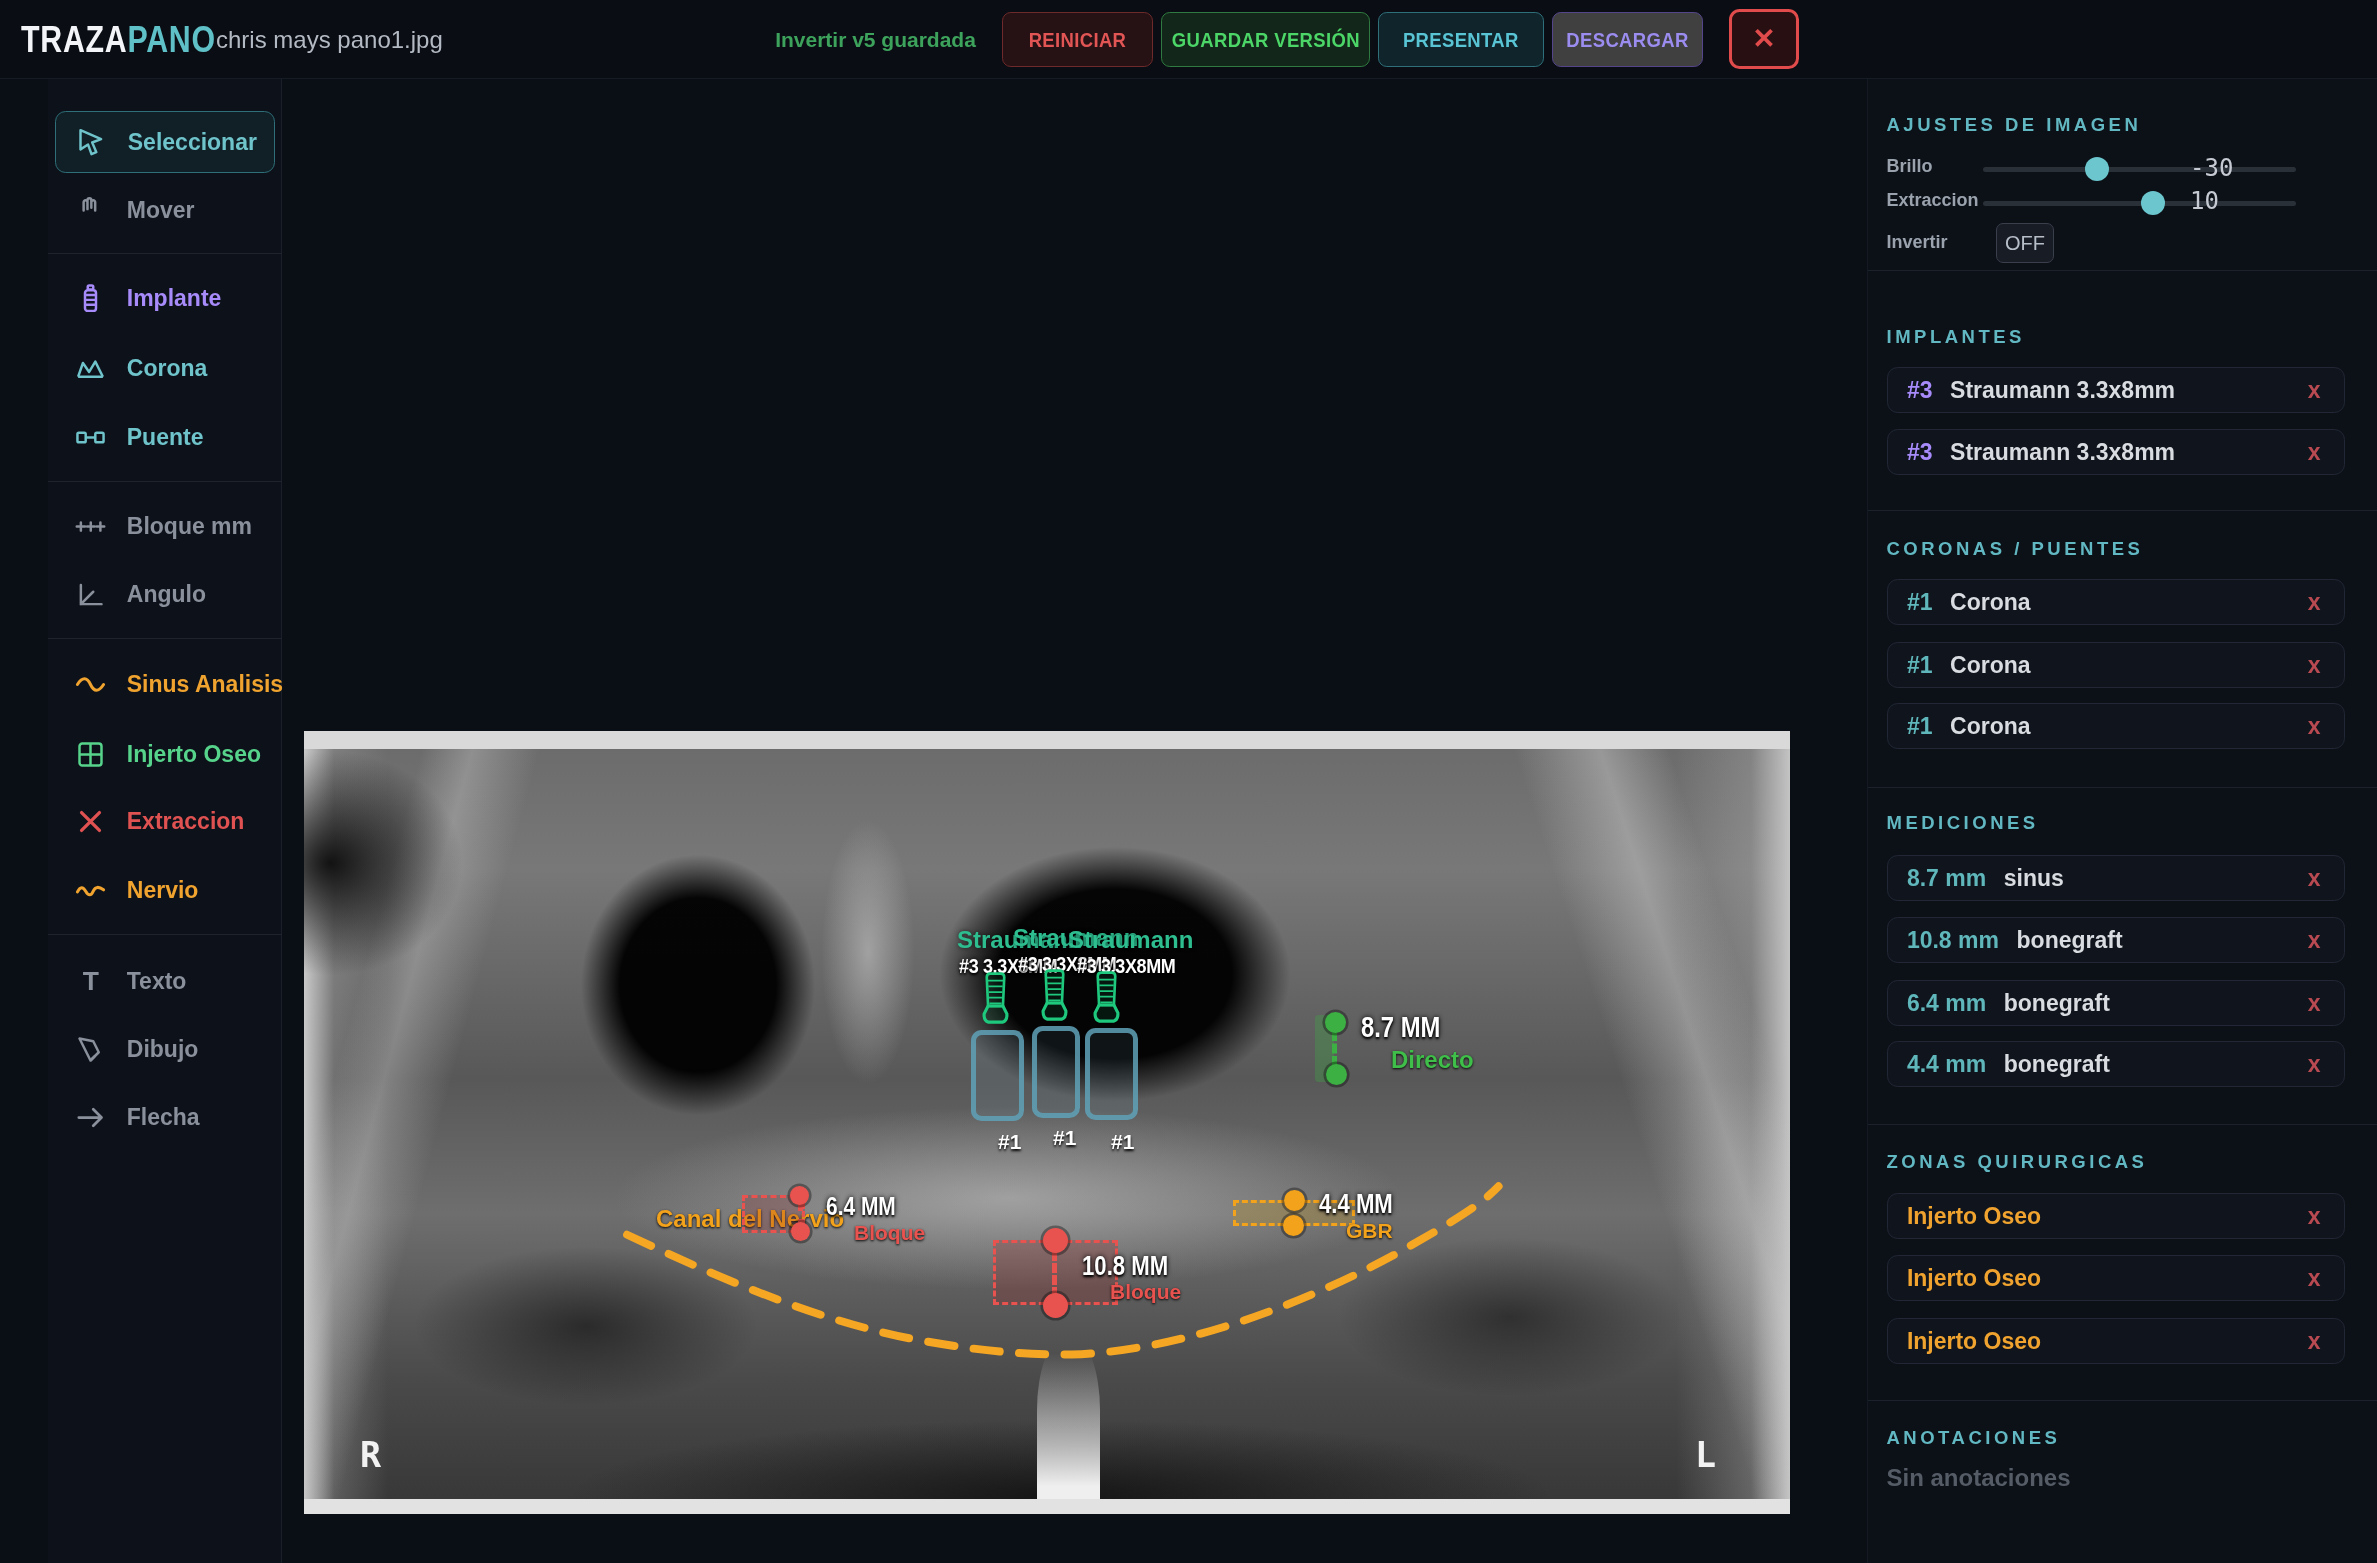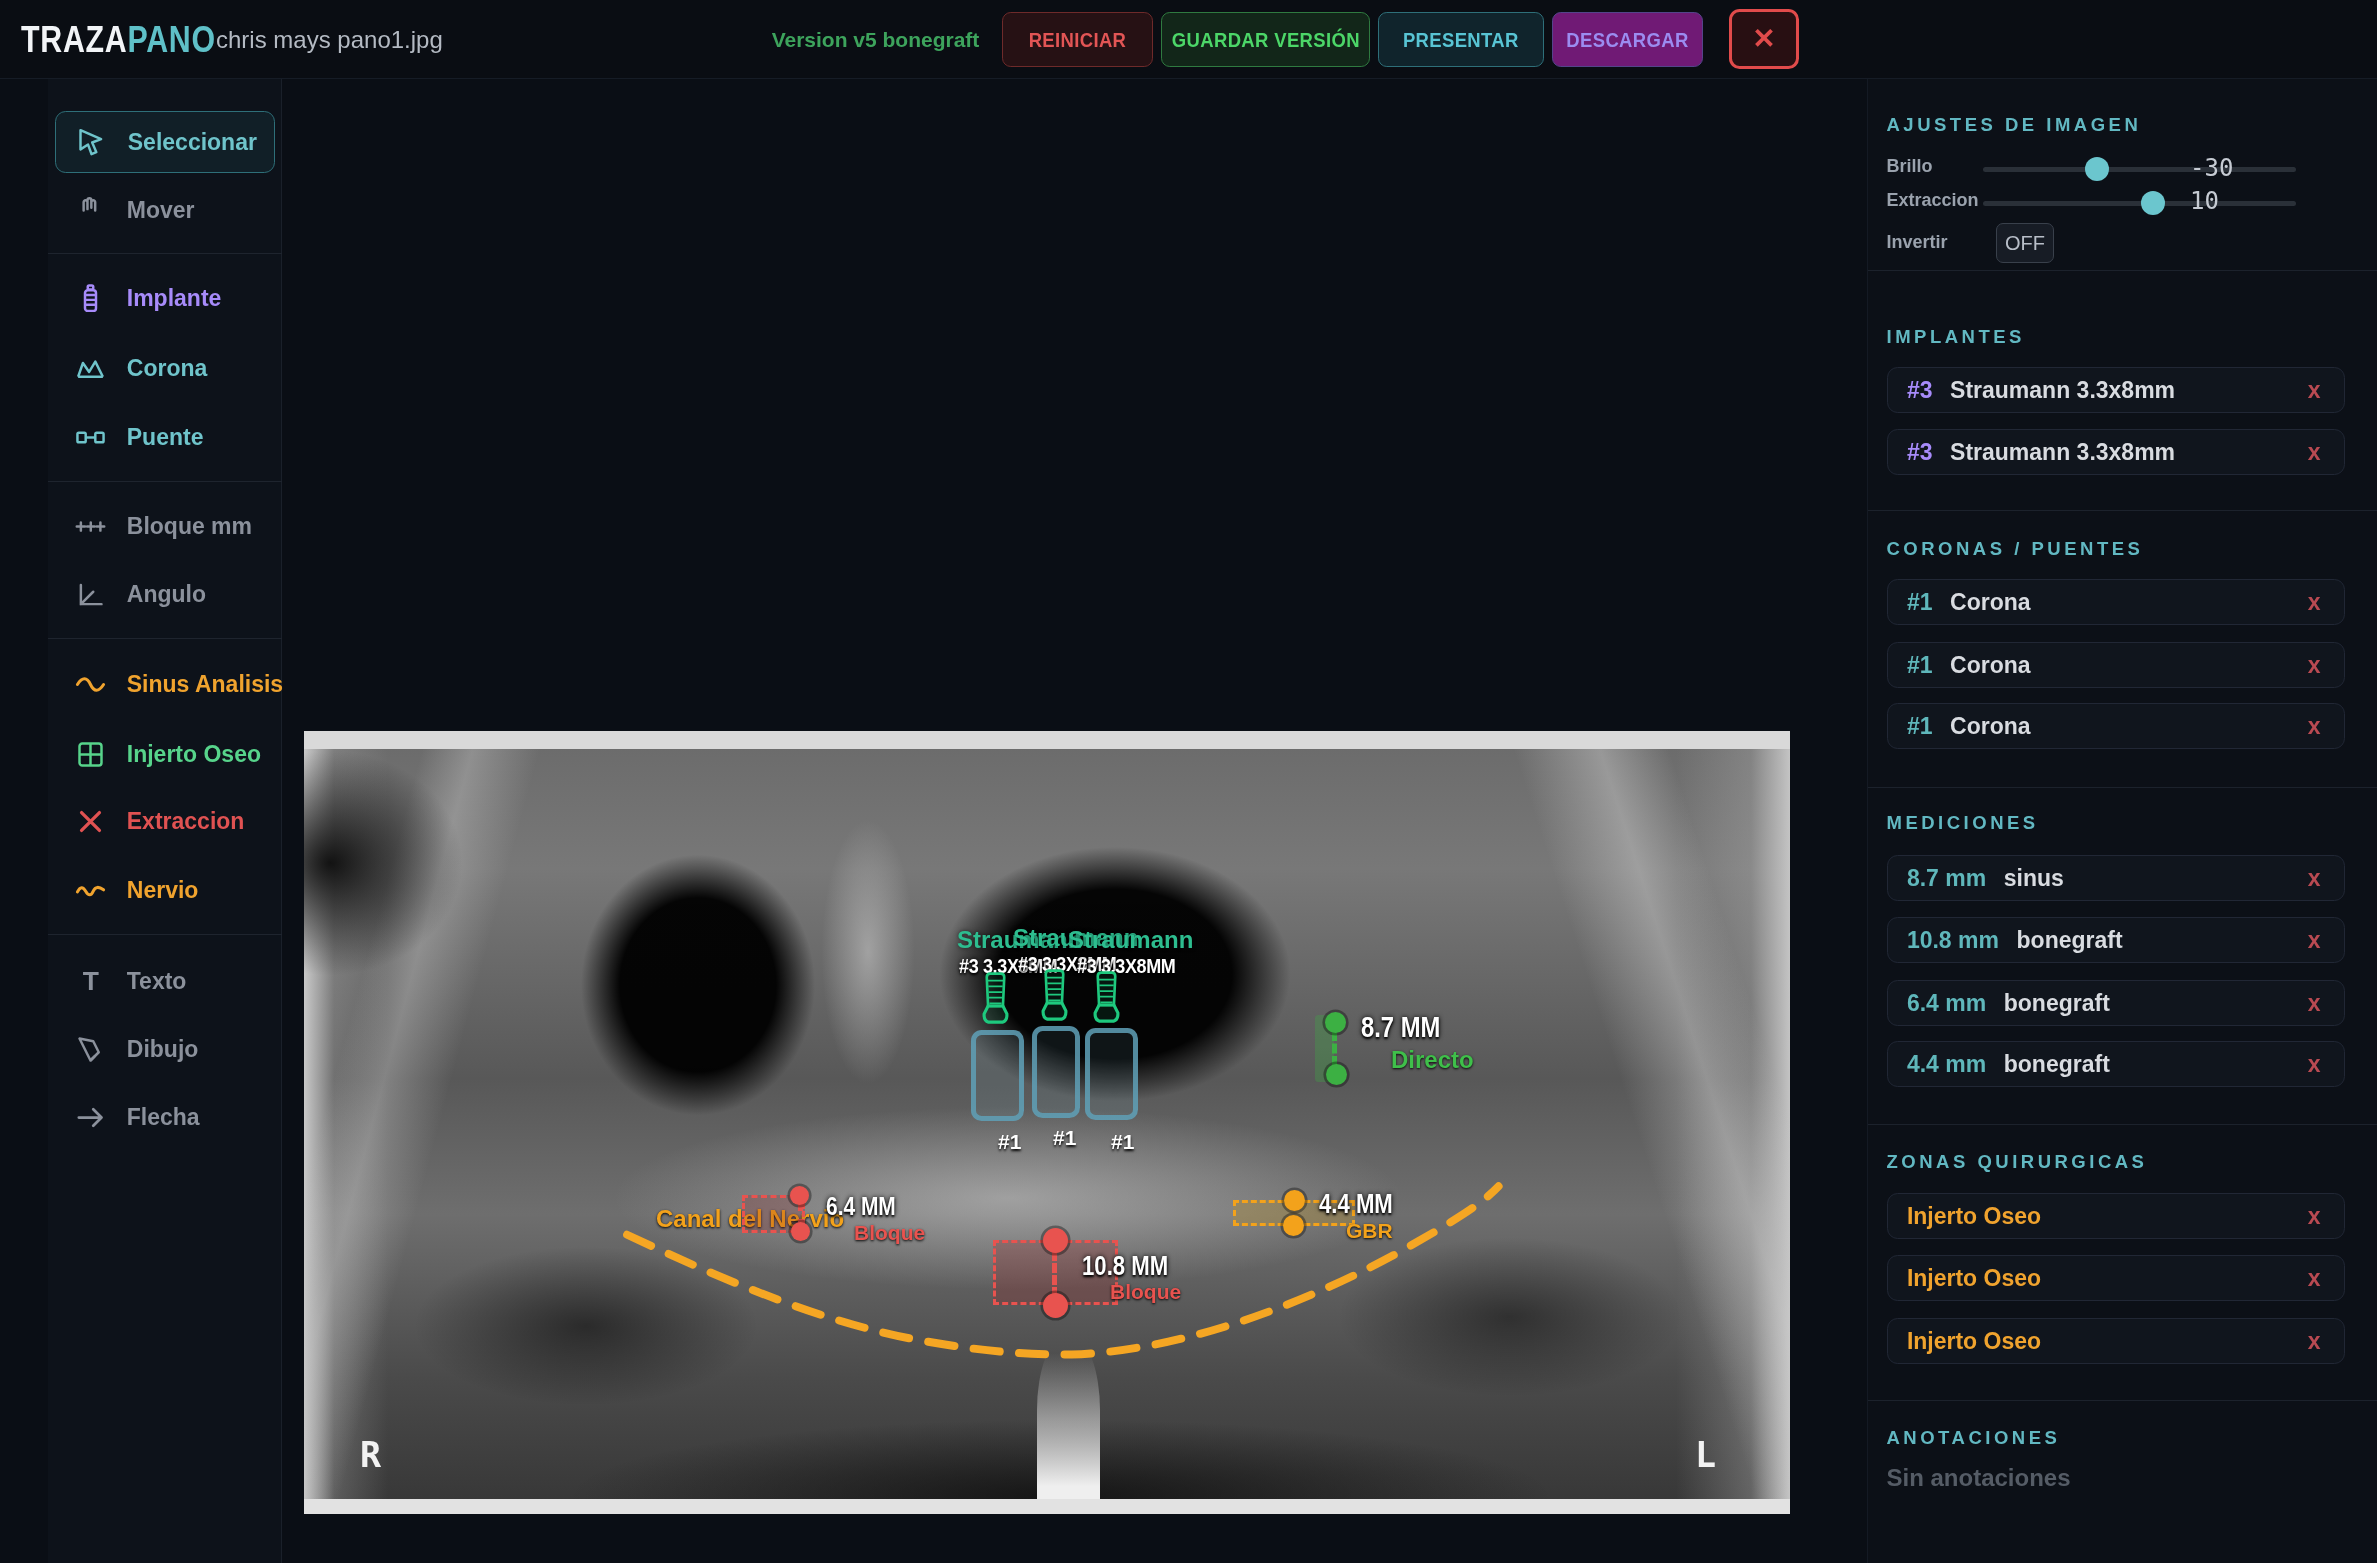--- a/index.html
+++ b/index.html
@@ -18,21 +18,21 @@
   #logo .l1 { color:#f2f4f7; }
   #logo .l2 { color:#5fc0c8; }
   #filename { left:216px; top:26.4px; font-size:24px; color:#b4bac3; }
   #version { left:770px; top:28px; width:211px; text-align:center; font-size:21px; font-weight:700; color:#3da35c; white-space:nowrap;}
   .tbtn { top:12.3px; height:55px; border-radius:8.8px; display:flex; align-items:center; justify-content:center;
           font-size:21px; font-weight:800; letter-spacing:0.4px; white-space:nowrap; cursor:pointer; }
   .tbtn > span{ display:inline-block; transform:scaleX(.88); }
   #btn-reiniciar { left:1002px; width:151px; background:#261114; border:1.8px solid #6e2a2a; color:#e25555; }
   #btn-guardar   { left:1161px; width:209px; background:#122619; border:1.8px solid #2f7a40; color:#4cd668; }
   #btn-presentar { left:1378px; width:166px; background:#10242c; border:1.8px solid #2e6f79; color:#58c4d4; }
-  #btn-descargar { left:1552px; width:151px; background:#701a75; border:1.8px solid #54448a; color:#9b8cf0; }
+  #btn-descargar { left:1552px; width:151px; background:#404040; border:1.8px solid #54448a; color:#9b8cf0; }
   #btn-close { left:1729px; top:8.8px; width:70px; height:60px; background:#280f12; border:3.5px solid #e14b4b; border-radius:10.6px;
                color:#e14b4b; font-size:28px; font-weight:800; display:flex; align-items:center; justify-content:center; cursor:pointer;}
 
   
   #sidebar { left:0; top:79px; width:234px; height:1485px; background:#0d121a; border-right:0.9px solid #1a202a; z-index:20;margin-left:48px;}
   .srow { position:absolute; left:7px; width:220px; height:62px; display:flex; align-items:center; gap:19.4px; padding-left:19.4px; cursor:pointer; border-radius:10.6px;}
   .srow .lbl { font-size:23px; font-weight:700; white-space:nowrap; }
   .srow.active { border:1.8px solid #2e6f79; background:rgba(46,111,121,.14); }
   .sdiv { position:absolute; left:0; width:234px; height:0.9px; background:#1e242e; }
   .ic { width:33px; height:33px; flex:0 0 33px; display:flex; align-items:center; justify-content:center; }
@@ -101,21 +101,21 @@
 <body>
 
 <div id="app">
 
   <div id="topbar" class="abs">
     <div id="logo" class="abs">
       <span class="l1">TRAZA</span>
         <span class="l2">PANO</span>
     </div>
     <div id="filename" class="abs">chris mays pano1.jpg</div>
-    <div id="version" class="abs">Version v5 bonegraft</div>
+    <div id="version" class="abs">Invertir v5 guardada</div>
     <div id="btn-reiniciar" class="abs tbtn">
         <span>REINICIAR</span>
       </div>
     <div id="btn-guardar" class="abs tbtn">
         <span>GUARDAR VERSIÓN</span>
       </div>
     <div id="btn-presentar" class="abs tbtn">
         <span>PRESENTAR</span>
       </div>
     <div id="btn-descargar" class="abs tbtn">

